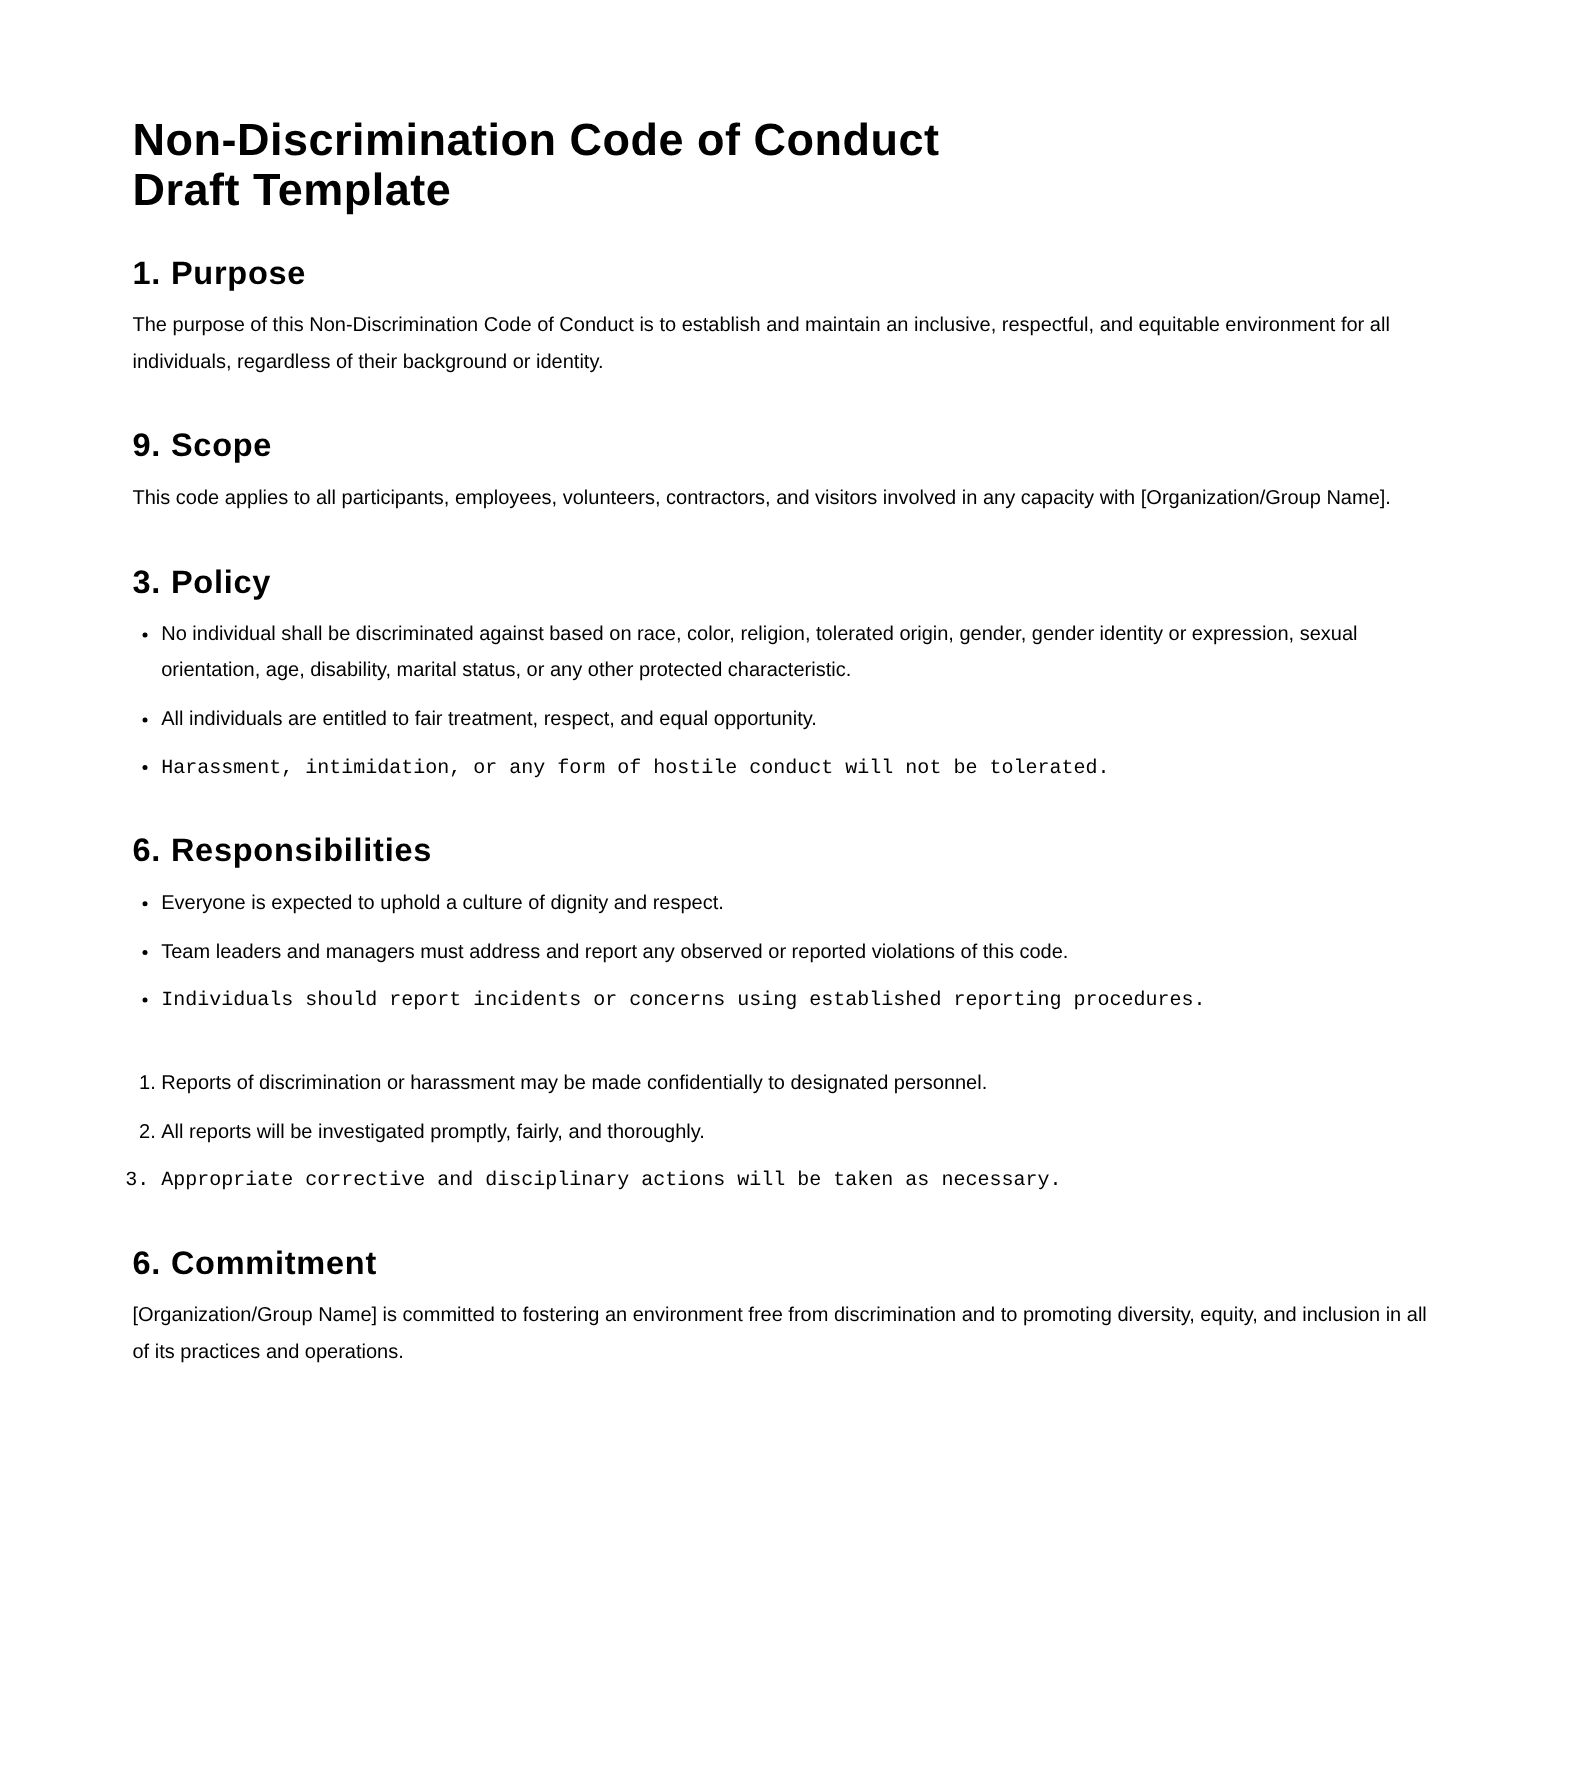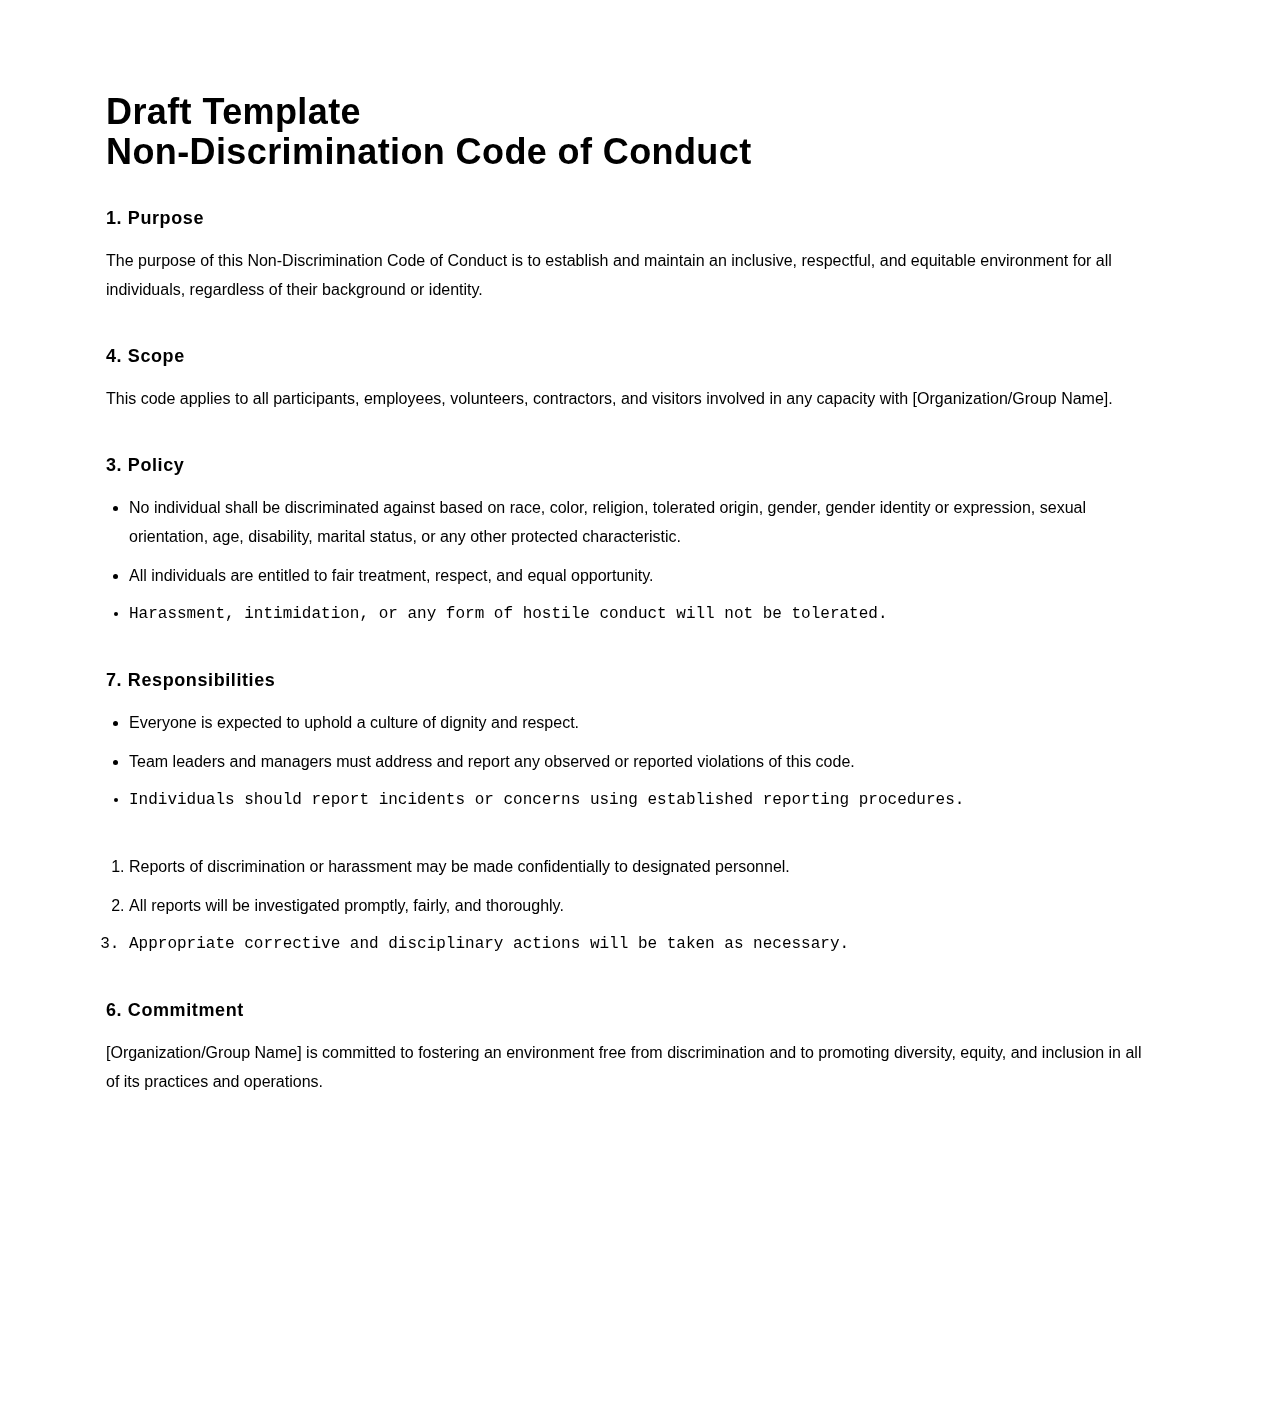--- a/index.html
+++ b/index.html
@@ -15,21 +15,21 @@
     }
     h1 {
       font-size: 36px;
       font-weight: bold;
       line-height: 40px;
       margin: 0 0 32px 0;
       letter-spacing: 0.4px;
     }
     h1 span { display: block; }
     h2 {
-      font-size: 18px;
+      font-size: 26px;
       font-weight: bold;
       line-height: 28px;
       margin: 16px 0 14px 0;
       letter-spacing: 0.6px;
     }
     p {
       font-size: 16px;
       line-height: 29px;
       margin: 0 0 38px 0;
     }
@@ -43,45 +43,45 @@
       margin-bottom: 10px;
     }
     li:last-child { margin-bottom: 0; font-family: Liberation Mono, monospace; }
     section { margin: 0; }
   </style>
 </head>
 <body>
 
 <div class="page">
   <h1>
+    <span>Non-Discrimination Code of Conduct</span>
     <span>Draft Template</span>
-    <span>Non-Discrimination Code of Conduct</span>
   </h1>
 
   <section>
     <h2>1. Purpose</h2>
     <p>The purpose of this Non-Discrimination Code of Conduct is to establish and maintain an inclusive, respectful, and equitable environment for all individuals, regardless of their background or identity.</p>
   </section>
 
   <section>
-    <h2>4. Scope</h2>
+    <h2>9. Scope</h2>
     <p>This code applies to all participants, employees, volunteers, contractors, and visitors involved in any capacity with [Organization/Group Name].</p>
   </section>
 
   <section>
     <h2>3. Policy</h2>
     <ul>
       <li>No individual shall be discriminated against based on race, color, religion, tolerated origin, gender, gender identity or expression, sexual orientation, age, disability, marital status, or any other protected characteristic.</li>
       <li>All individuals are entitled to fair treatment, respect, and equal opportunity.</li>
       <li>Harassment, intimidation, or any form of hostile conduct will not be tolerated.</li>
     </ul>
   </section>
 
   <section>
-    <h2>7. Responsibilities</h2>
+    <h2>6. Responsibilities</h2>
     <ul>
       <li>Everyone is expected to uphold a culture of dignity and respect.</li>
       <li>Team leaders and managers must address and report any observed or reported violations of this code.</li>
       <li>Individuals should report incidents or concerns using established reporting procedures.</li>
     </ul>
   </section>
 
   <section>
     <ol>
       <li>Reports of discrimination or harassment may be made confidentially to designated personnel.</li>

